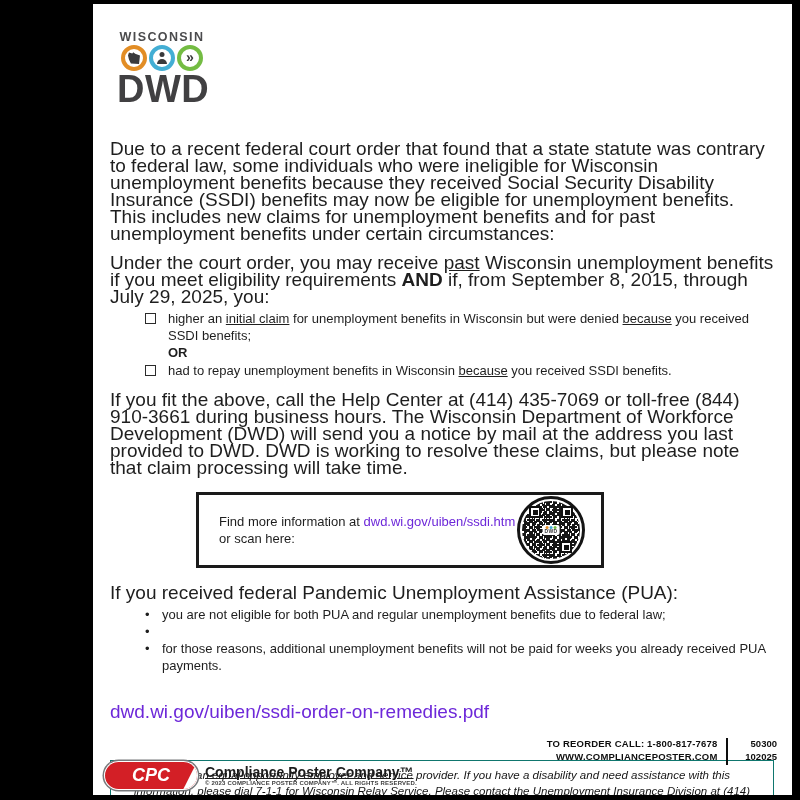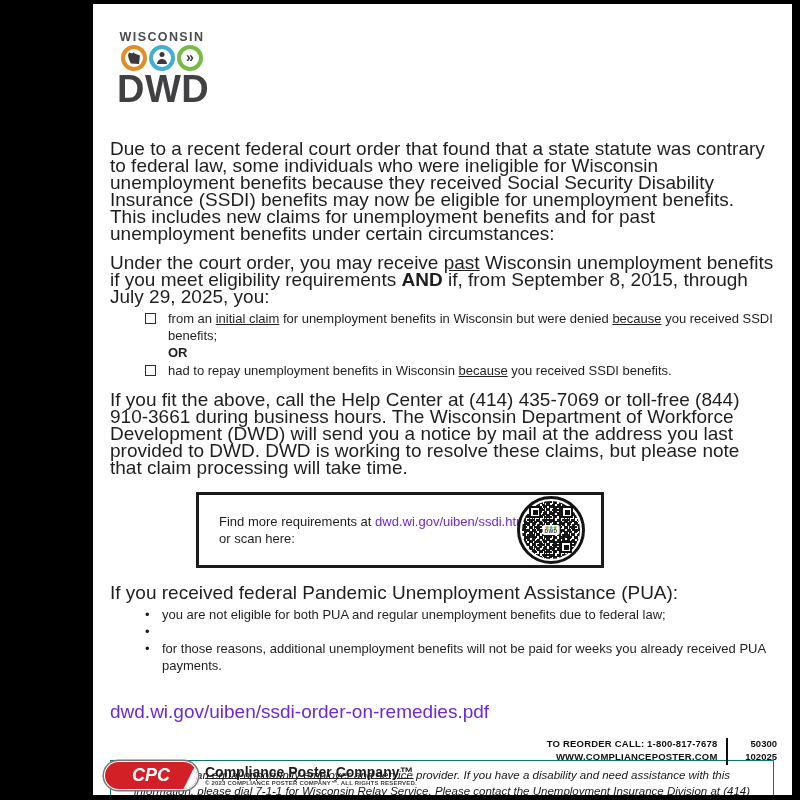--- a/index.html
+++ b/index.html
@@ -100,35 +100,35 @@
   <div class="content">
 
     <p class="para">Due to a recent federal court order that found that a state statute was contrary to federal law, some individuals who were ineligible for Wisconsin unemployment benefits because they received Social Security Disability Insurance (SSDI) benefits may now be eligible for unemployment benefits. This includes new claims for unemployment benefits and for past unemployment benefits under certain circumstances:</p>
 
     <p class="para mt-md"><span>Under the court order, you may receive </span><span class="u">past</span><span> Wisconsin unemployment benefits if you meet eligibility requirements </span><span class="b">AND</span><span> if, from September 8, 2015, through July 29, 2025, you:</span></p>
 
     <div class="check-list">
       <div class="check-item">
         <span class="checkbox"></span>
         <div>
-          <span>from an </span><span class="u">initial claim</span><span> for unemployment benefits in Wisconsin but were denied </span><span class="u">because</span><span> you received SSDI benefits;</span>
+          <span>higher an </span><span class="u">initial claim</span><span> for unemployment benefits in Wisconsin but were denied </span><span class="u">because</span><span> you received SSDI benefits;</span>
           <div class="or-line">OR</div>
         </div>
       </div>
       <div class="check-item">
         <span class="checkbox"></span>
         <div><span>had to repay unemployment benefits in Wisconsin </span><span class="u">because</span><span> you received SSDI benefits.</span></div>
       </div>
     </div>
 
     <p class="para mt-md">If you fit the above, call the Help Center at (414) 435-7069 or toll-free (844) 910-3661 during business hours. The Wisconsin Department of Workforce Development (DWD) will send you a notice by mail at the address you last provided to DWD. DWD is working to resolve these claims, but please note that claim processing will take time.</p>
 
     <div class="info-box">
       <div class="info-text">
-        <span>Find more requirements at </span><a class="link">dwd.wi.gov/uiben/ssdi.htm</a><br>
+        <span>Find more information at </span><a class="link">dwd.wi.gov/uiben/ssdi.htm</a><br>
         <span>or scan here:</span>
       </div>
       <div class="qr">
         <div class="qr-pattern"></div>
         <div class="finder f1"></div>
         <div class="finder f2"></div>
         <div class="finder f3"></div>
         <div class="qr-center">
           <div class="qr-dots">
               <span class="qr-dot d-orange"></span>

